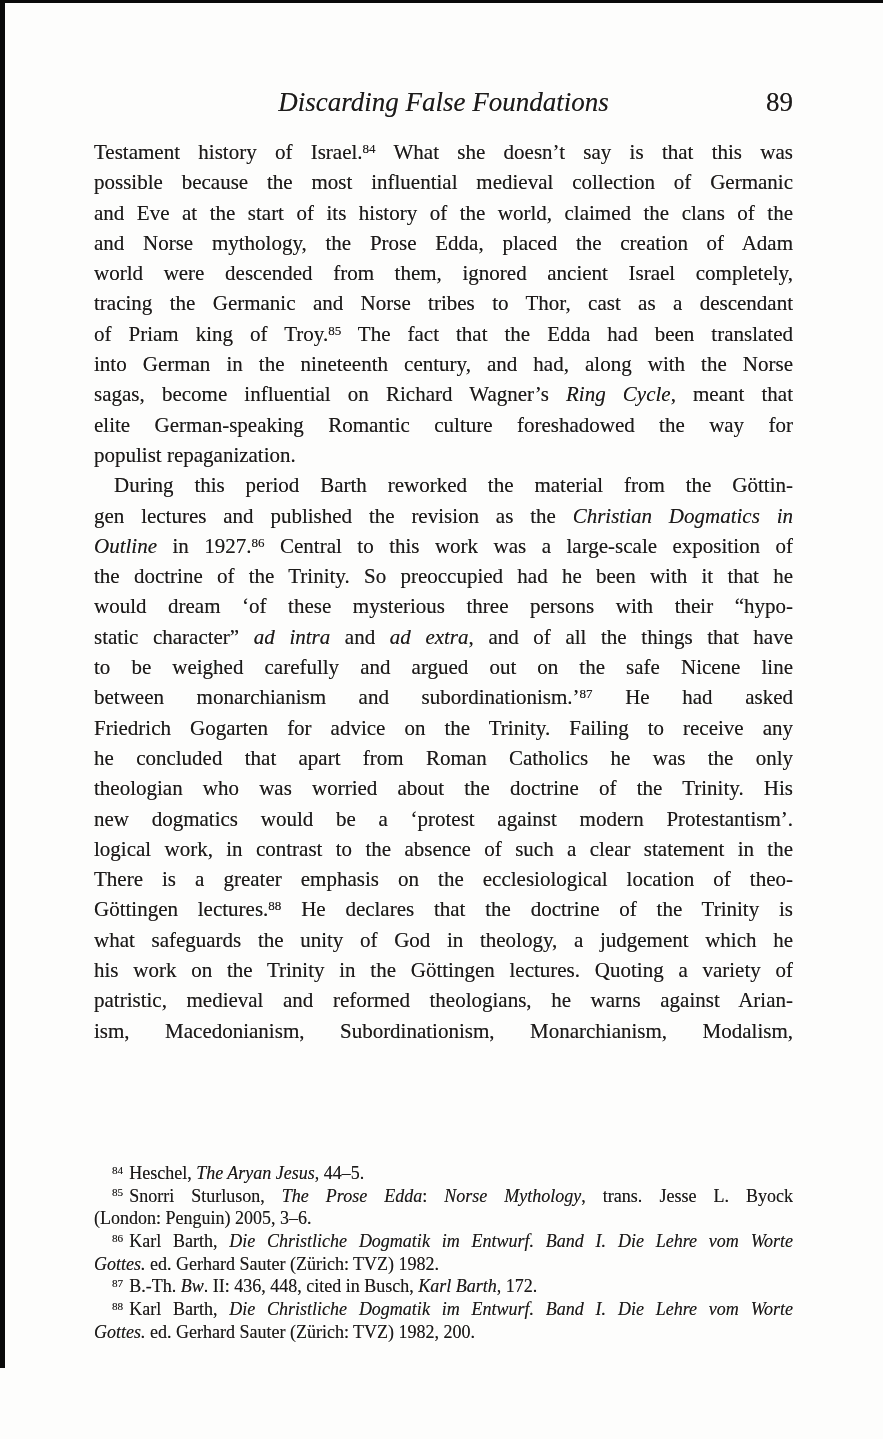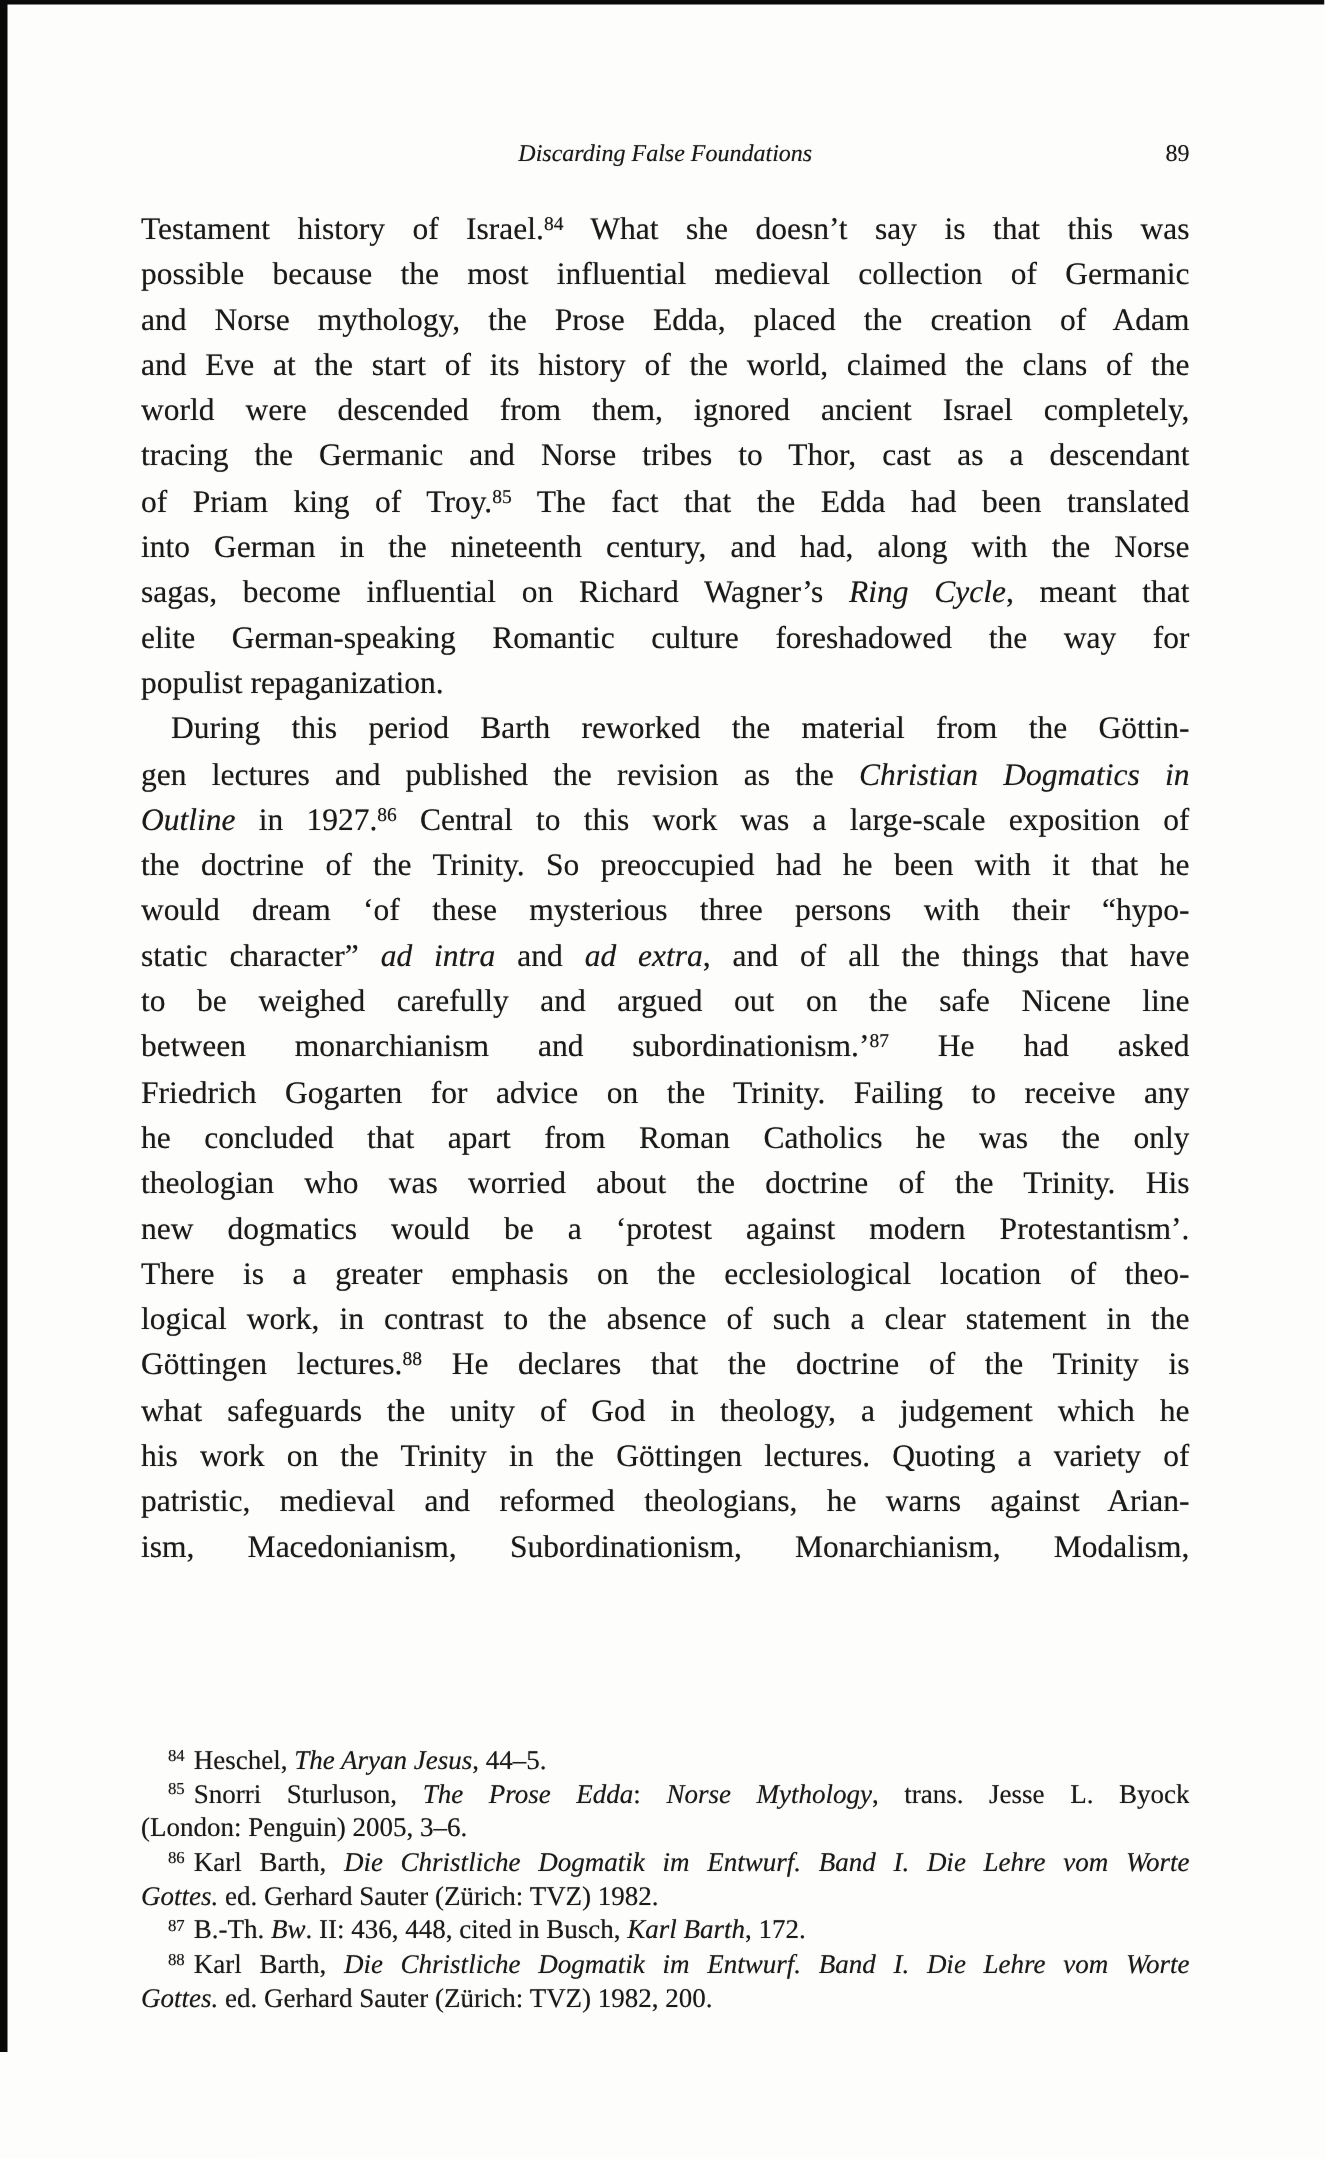--- a/index.html
+++ b/index.html
@@ -20,21 +20,21 @@
   .edge { position: absolute; background: #0a0a0a; }
   .edge-top  { top: 0; left: 0; width: 883px; height: 3px; }
   .edge-left { top: 0; left: 0; width: 5px;  height: 1368px; }
 
   
   .running-head {
     position: absolute;
     top: 87px; left: 94px;
     width: 699px; height: 31px;
     line-height: 31px;
-    font-size: 16px;
+    font-size: 27px;
   }
   .rh-title {
     position: absolute; left: 0; right: 0;
     text-align: center;
     font-style: italic;
   }
   .rh-page { position: absolute; right: 0; top: 0; font-family: Liberation Serif, serif; }
 
   
   .body-text {
@@ -82,43 +82,43 @@
   <div class="edge edge-left"></div>
 
   <div class="running-head">
     <span class="rh-title">Discarding False Foundations</span>
     <span class="rh-page">89</span>
   </div>
 
   <div class="body-text">
       <div class="line"><span>Testament history of Israel.</span><sup>84</sup><span> What she doesn’t say is that this was</span></div>
       <div class="line"><span>possible because the most influential medieval collection of Germanic</span></div>
+      <div class="line"><span>and Eve at the start of its history of the world, claimed the clans of the</span></div>
       <div class="line"><span>and Norse mythology, the Prose Edda, placed the creation of Adam</span></div>
-      <div class="line"><span>and Eve at the start of its history of the world, claimed the clans of the</span></div>
       <div class="line"><span>world were descended from them, ignored ancient Israel completely,</span></div>
       <div class="line"><span>tracing the Germanic and Norse tribes to Thor, cast as a descendant</span></div>
       <div class="line"><span>of Priam king of Troy.</span><sup>85</sup><span> The fact that the Edda had been translated</span></div>
       <div class="line"><span>into German in the nineteenth century, and had, along with the Norse</span></div>
       <div class="line"><span>sagas, become influential on Richard Wagner’s </span><em>Ring Cycle</em><span>, meant that</span></div>
       <div class="line"><span>elite German-speaking Romantic culture foreshadowed the way for</span></div>
       <div class="line last"><span>populist repaganization.</span></div>
       <div class="line indent"><span>During this period Barth reworked the material from the Göttin-</span></div>
       <div class="line"><span>gen lectures and published the revision as the </span><em>Christian Dogmatics in</em></div>
       <div class="line"><em>Outline</em><span> in 1927.</span><sup>86</sup><span> Central to this work was a large-scale exposition of</span></div>
       <div class="line"><span>the doctrine of the Trinity. So preoccupied had he been with it that he</span></div>
       <div class="line"><span>would dream ‘of these mysterious three persons with their “hypo-</span></div>
       <div class="line"><span>static character” </span><em>ad intra</em><span> and </span><em>ad extra</em><span>, and of all the things that have</span></div>
       <div class="line"><span>to be weighed carefully and argued out on the safe Nicene line</span></div>
       <div class="line"><span>between monarchianism and subordinationism.’</span><sup>87</sup><span> He had asked</span></div>
       <div class="line"><span>Friedrich Gogarten for advice on the Trinity. Failing to receive any</span></div>
       <div class="line"><span>he concluded that apart from Roman Catholics he was the only</span></div>
       <div class="line"><span>theologian who was worried about the doctrine of the Trinity. His</span></div>
       <div class="line"><span>new dogmatics would be a ‘protest against modern Protestantism’.</span></div>
+      <div class="line"><span>logical work, in contrast to the absence of such a clear statement in the</span></div>
       <div class="line"><span>There is a greater emphasis on the ecclesiological location of theo-</span></div>
-      <div class="line"><span>logical work, in contrast to the absence of such a clear statement in the</span></div>
       <div class="line"><span>Göttingen lectures.</span><sup>88</sup><span> He declares that the doctrine of the Trinity is</span></div>
       <div class="line"><span>what safeguards the unity of God in theology, a judgement which he</span></div>
       <div class="line"><span>his work on the Trinity in the Göttingen lectures. Quoting a variety of</span></div>
       <div class="line"><span>patristic, medieval and reformed theologians, he warns against Arian-</span></div>
       <div class="line"><span>ism, Macedonianism, Subordinationism, Monarchianism, Modalism,</span></div>
     </div>
 
   <div class="footnotes">
       <div class="line last indent"><sup>84</sup><span>Heschel, </span><em>The Aryan Jesus</em><span>, 44–5.</span></div>
       <div class="line indent"><sup>85</sup><span>Snorri Sturluson, </span><em>The Prose Edda</em><span>: </span><em>Norse Mythology</em><span>, trans. Jesse L. Byock</span></div>

